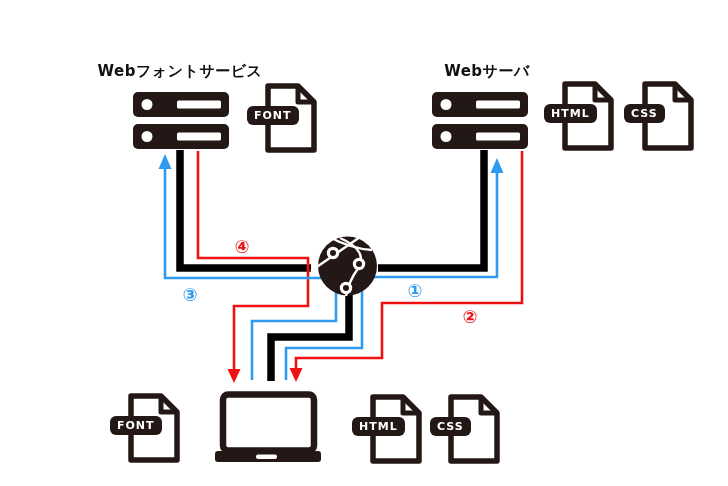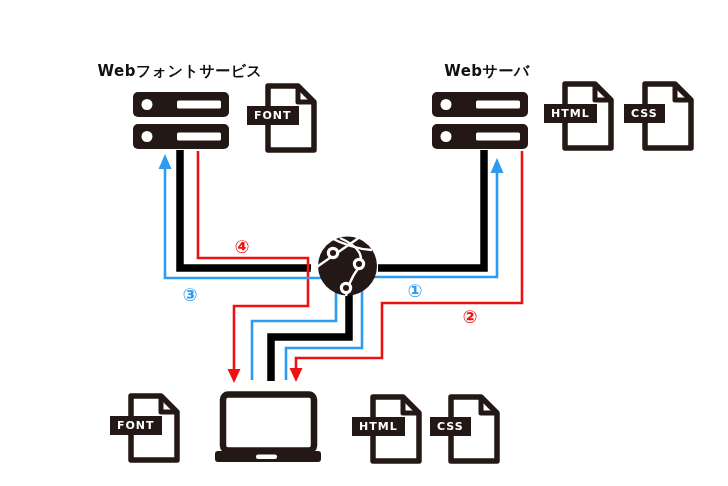--- a/index.html
+++ b/index.html
@@ -18,21 +18,21 @@
     font-size:18px;line-height:1;font-weight:bold;
   }
   .step.blue{color:#2e9bf0;}
   .step.red{color:#ee1111;}
   .file-icon{position:absolute;width:56px;height:74px;}
   .file-icon svg{position:absolute;left:0;top:0;}
   .file-label{
     position:absolute;left:-16px;top:25px;
     background:#231815;color:#ffffff;
     font-size:11px;font-weight:bold;letter-spacing:1px;line-height:1.2;
-    padding:3px 7px;white-space:nowrap;
+    padding:3px 7px;white-space:nowrap;border-radius:6px;
   }
 </style>
 </head>
 <body>
 
 <div class="canvas">
 
   <svg class="lines-layer" viewBox="0 0 728 486">
 
     <g>

